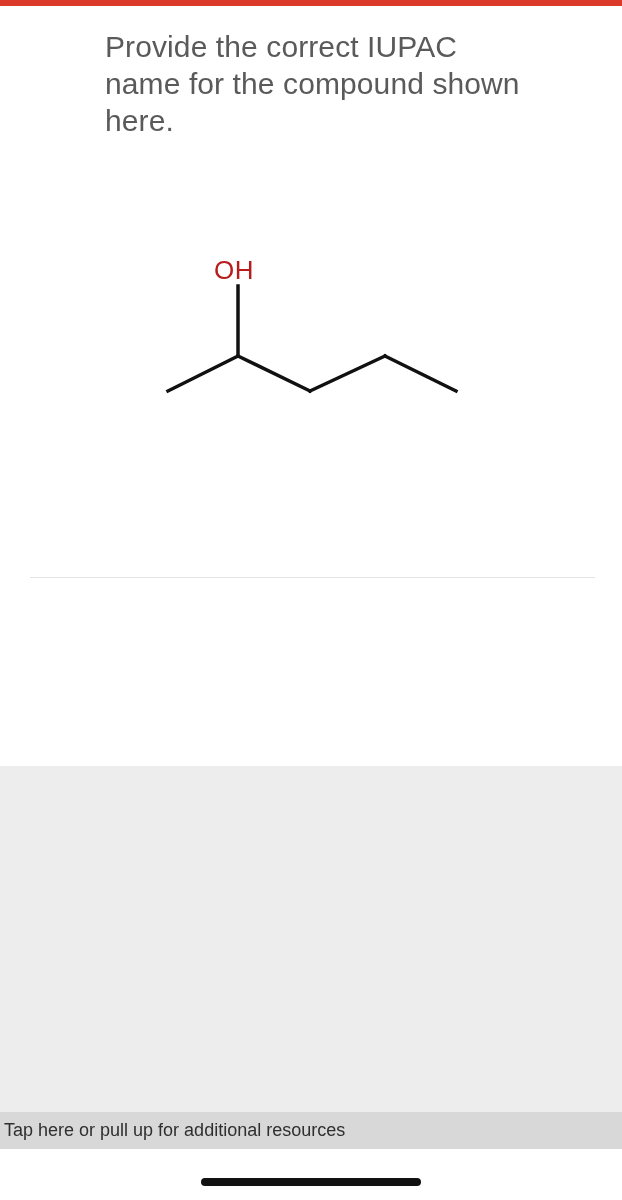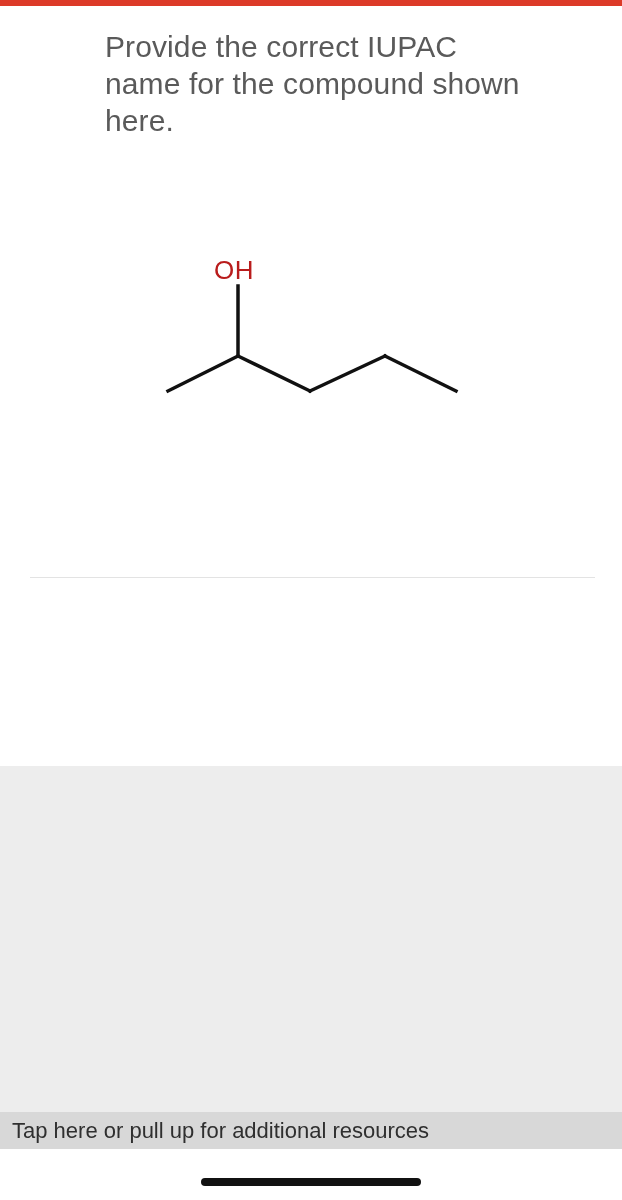--- a/index.html
+++ b/index.html
@@ -93,23 +93,23 @@
     top: 1112px;
     width: 622px;
     height: 37px;
     background: #d8d8d8;
     display: flex;
     align-items: center;
     cursor: pointer;
   }
 
   .resources-bar span {
-    font-size: 22px;
+    font-size: 18px;
     color: #2f2f2f;
-    padding-left: 12px;
+    padding-left: 4px;
   }
 
   
   .home-area {
     position: absolute;
     left: 0;
     top: 1149px;
     width: 622px;
     height: 51px;
     background: #ffffff;

